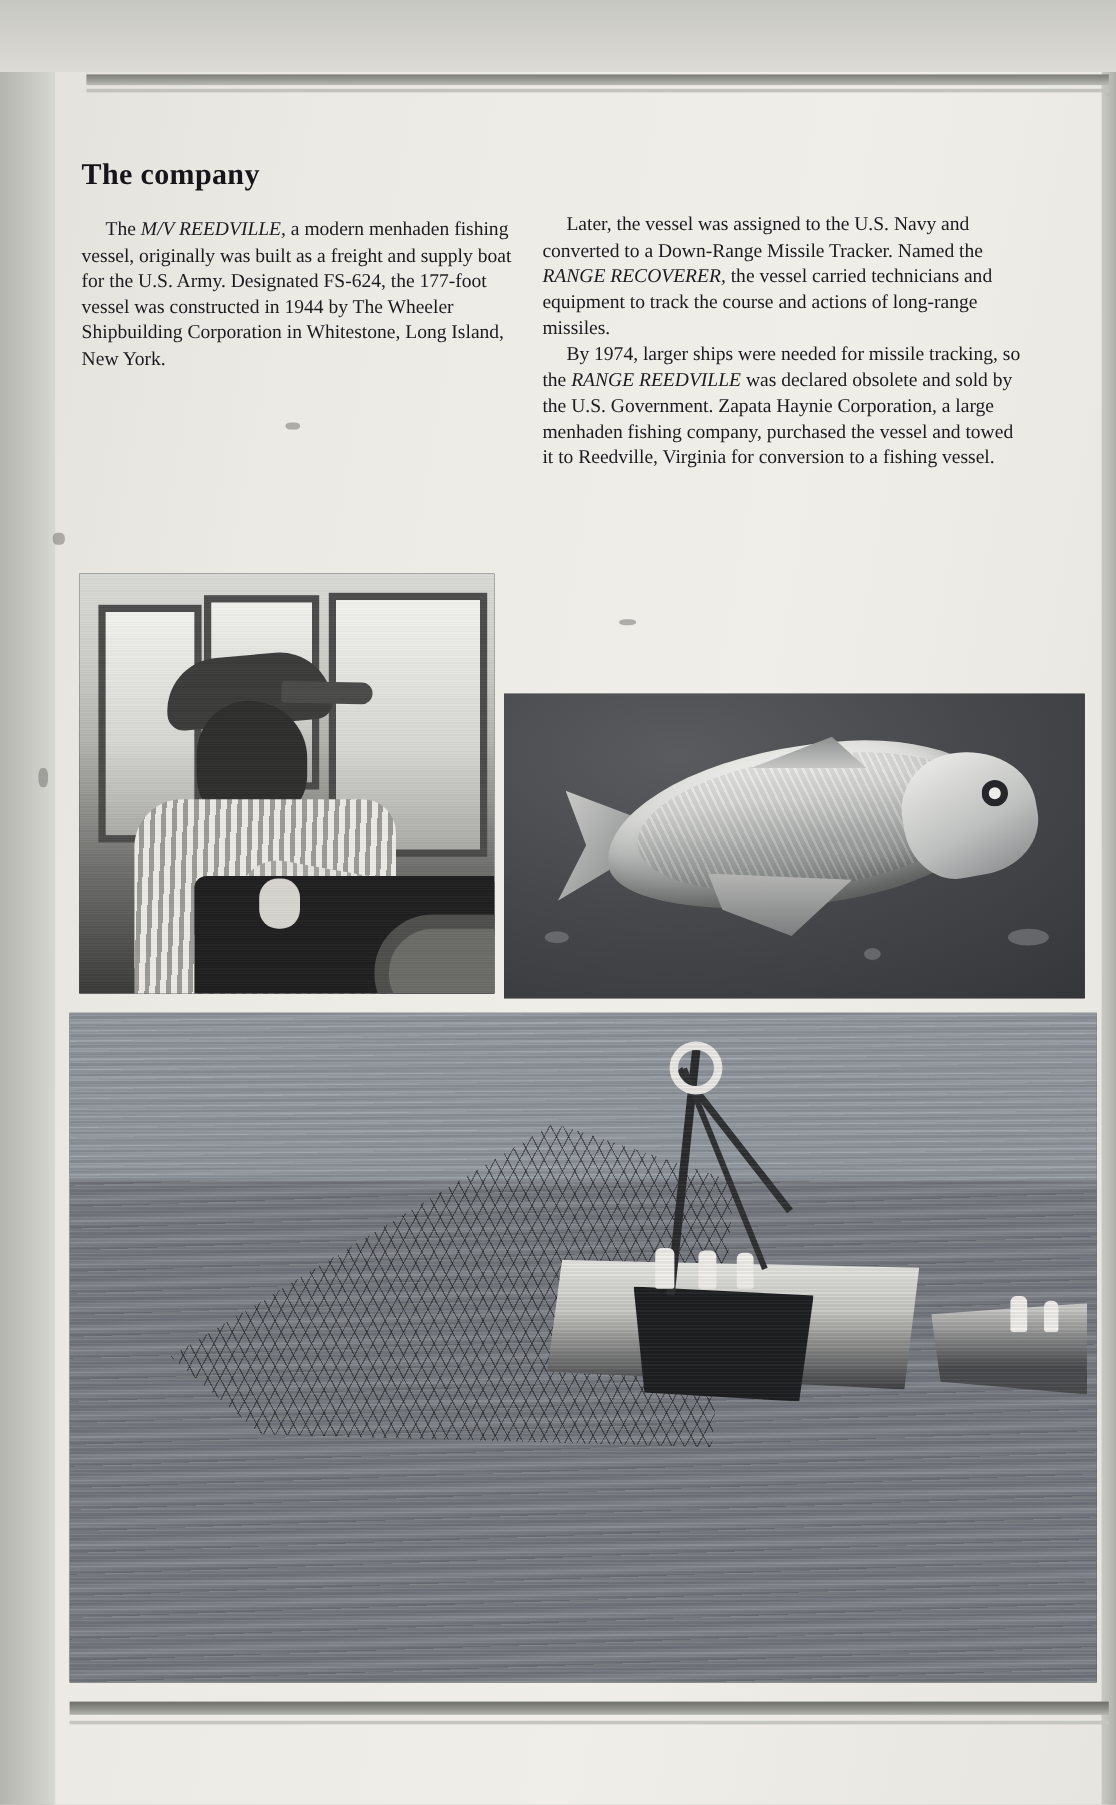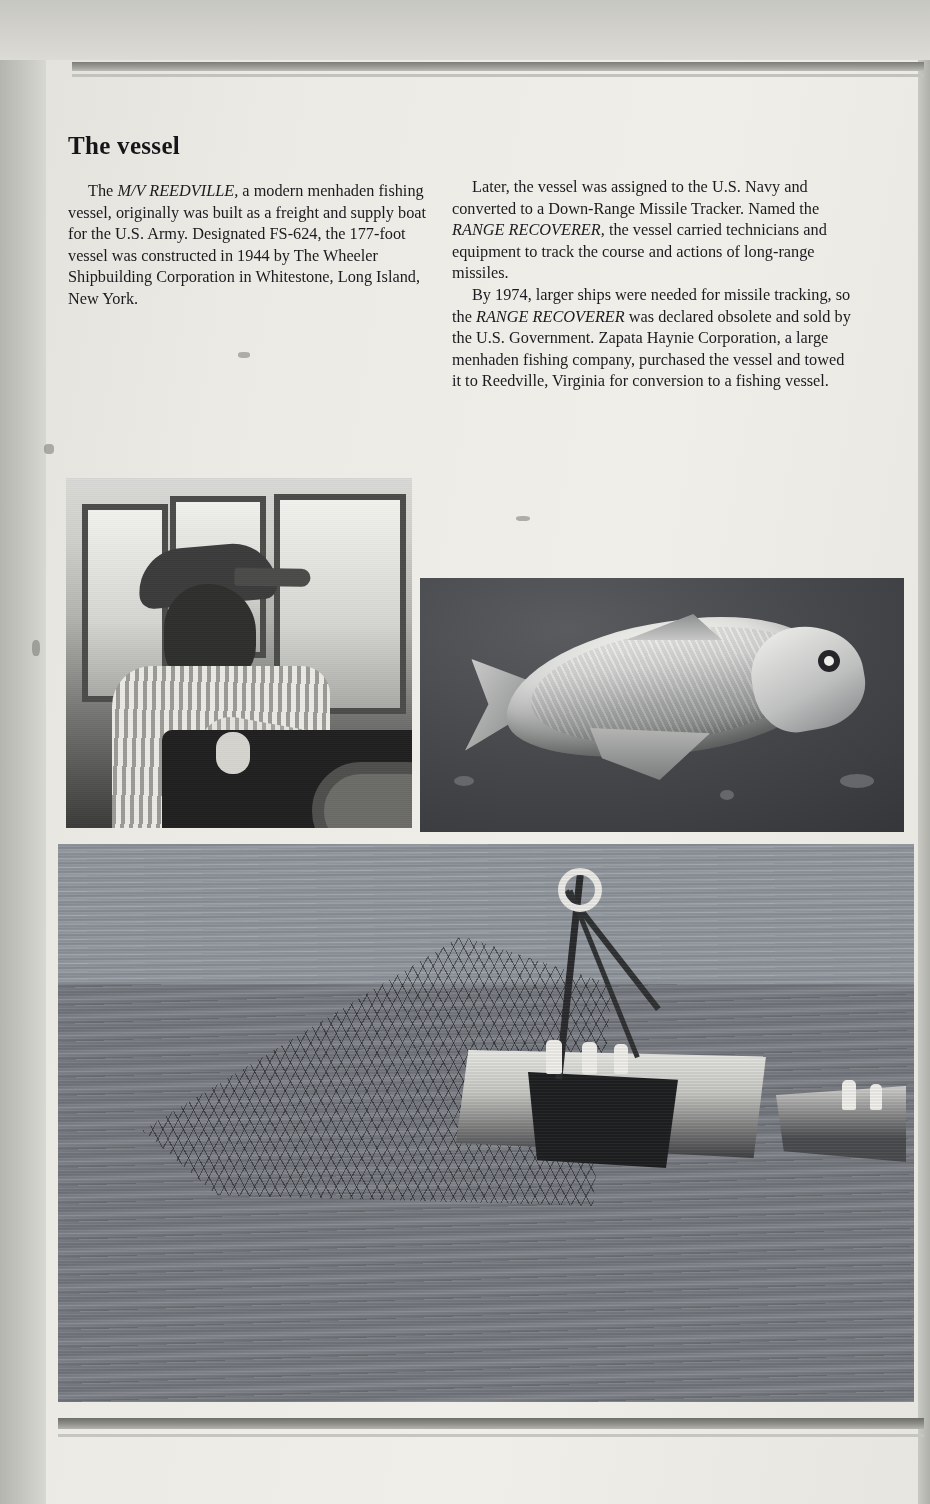--- a/index.html
+++ b/index.html
@@ -308,29 +308,29 @@
 
   <div class="edge-left"></div>
   <div class="edge-right"></div>
   <div class="edge-top"></div>
 
   <div class="rule rule-top"></div>
   <div class="rule rule-top2"></div>
   <div class="rule rule-bottom"></div>
   <div class="rule rule-bottom2"></div>
 
-  <h1 class="heading">The vessel</h1>
+  <h1 class="heading">The company</h1>
 
   <div class="col col-left">
     <p class="first"><span>The </span><em>M/V REEDVILLE,</em><span> a modern menhaden fishing vessel, originally was built as a freight and supply boat for the U.S. Army. Designated FS-624, the 177-foot vessel was constructed in 1944 by The Wheeler Shipbuilding Corporation in Whitestone, Long Island, New York.</span></p>
   </div>
 
   <div class="col col-right">
     <p class="first"><span>Later, the vessel was assigned to the U.S. Navy and converted to a Down-Range Missile Tracker. Named the </span><em>RANGE RECOVERER,</em><span> the vessel carried technicians and equipment to track the course and actions of long-range missiles.</span></p>
-    <p><span>By 1974, larger ships were needed for missile tracking, so the </span><em>RANGE RECOVERER</em><span> was declared obsolete and sold by the U.S. Government. Zapata Haynie Corporation, a large menhaden fishing company, purchased the vessel and towed it to Reedville, Virginia for conversion to a fishing vessel.</span></p>
+    <p><span>By 1974, larger ships were needed for missile tracking, so the </span><em>RANGE REEDVILLE</em><span> was declared obsolete and sold by the U.S. Government. Zapata Haynie Corporation, a large menhaden fishing company, purchased the vessel and towed it to Reedville, Virginia for conversion to a fishing vessel.</span></p>
   </div>
 
   <div class="photo" id="photo-helm">
     <div class="helm-bg"></div>
     <div class="helm-window w1"></div>
     <div class="helm-window w2"></div>
     <div class="helm-window w3"></div>
     <div class="helm-figure">
       <div class="helm-cap"></div>
       <div class="helm-head"></div>

